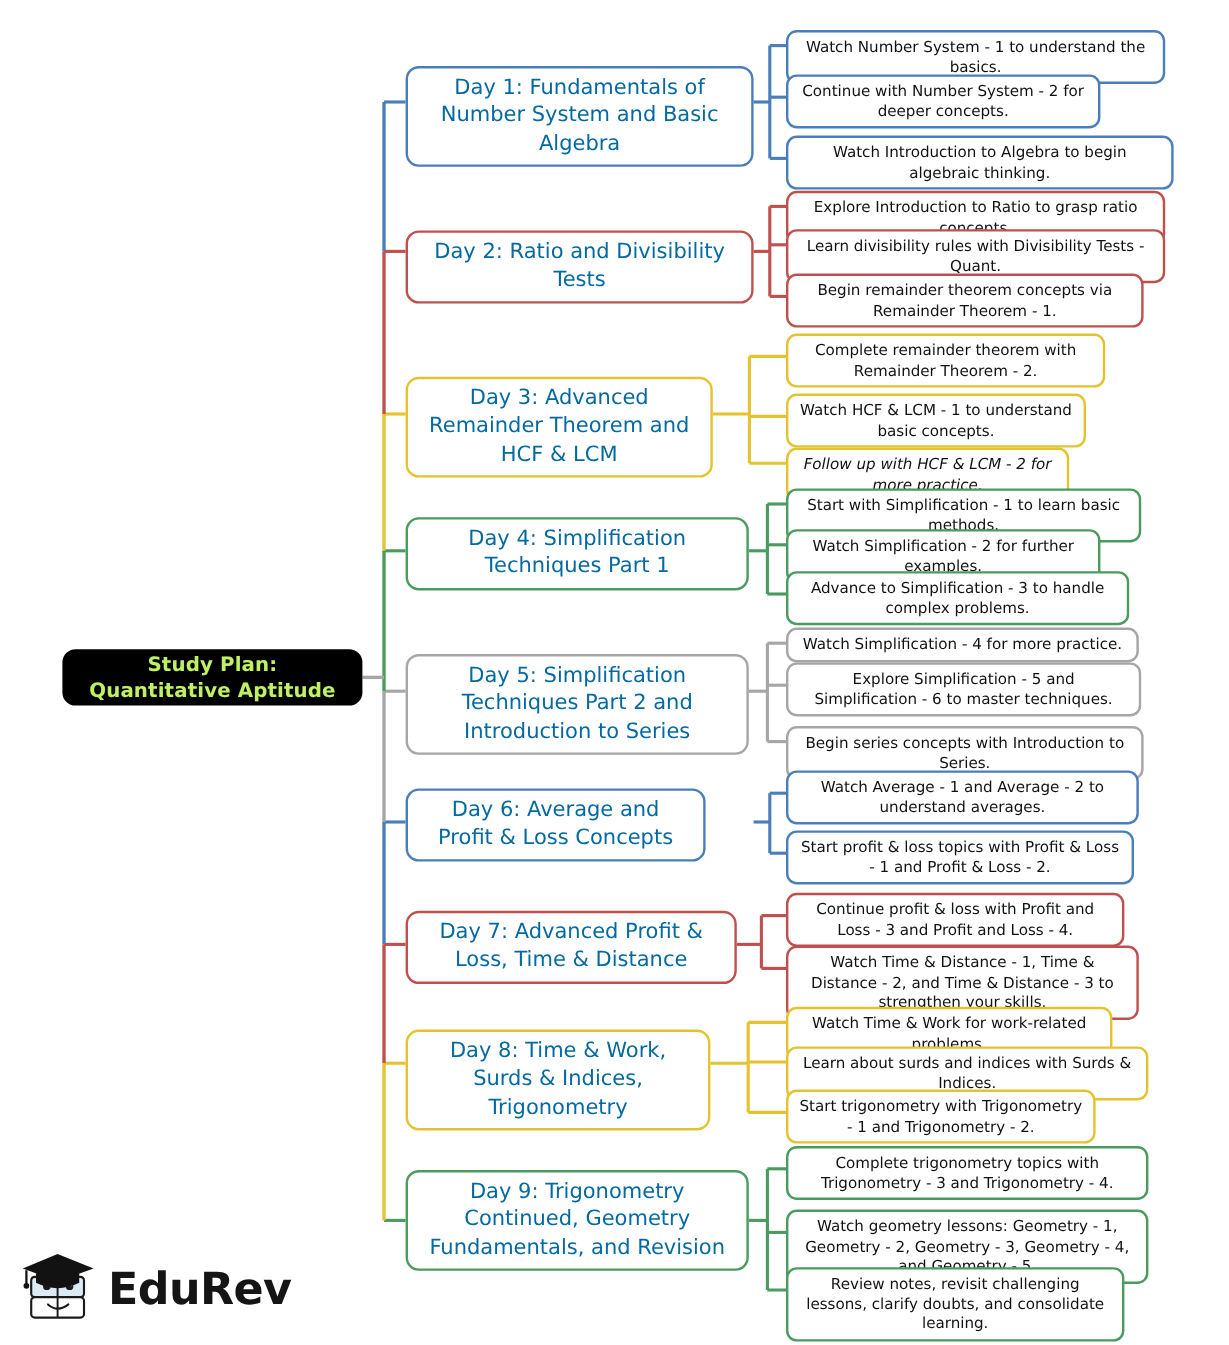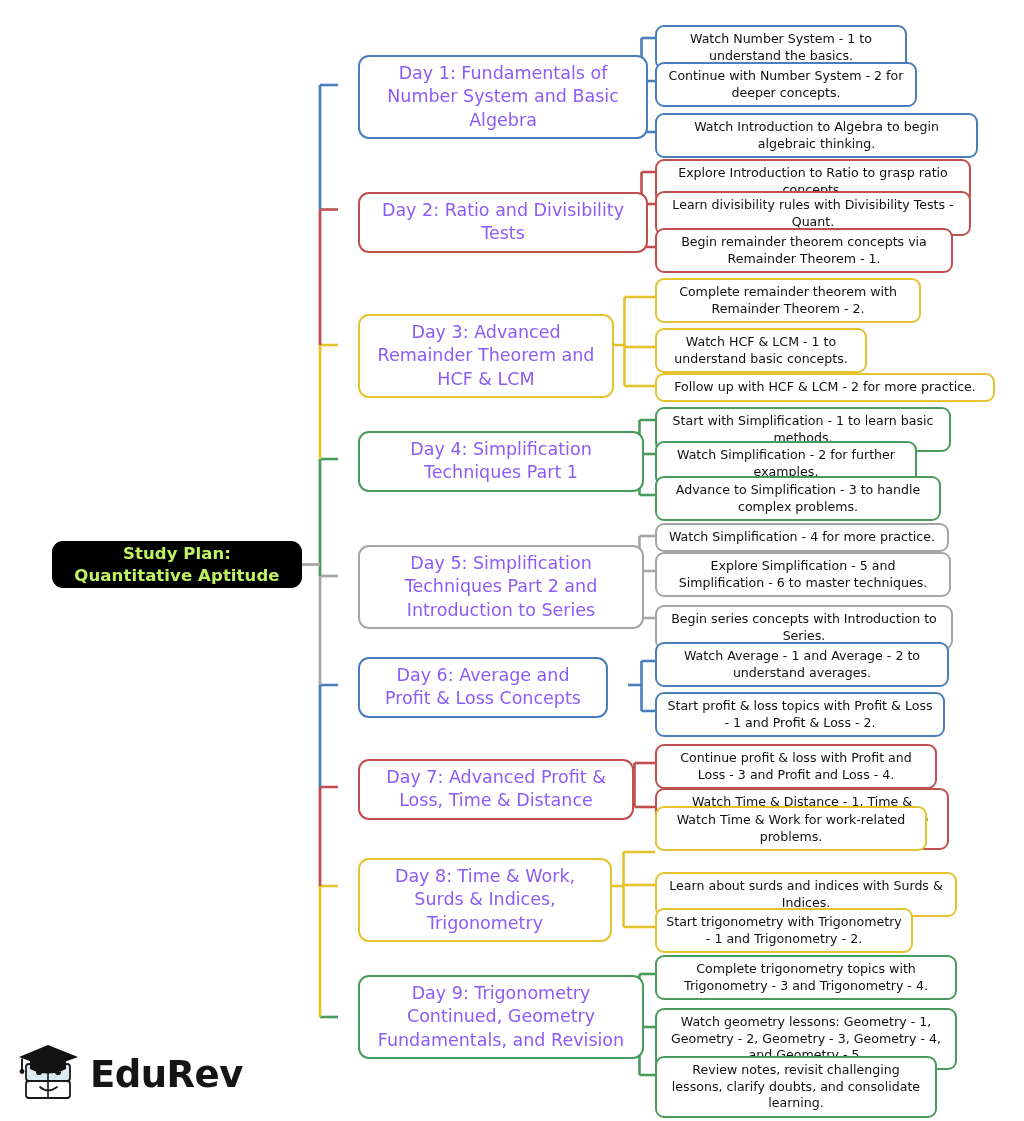--- a/index.html
+++ b/index.html
@@ -16,22 +16,22 @@
   
   .node{position:absolute;box-sizing:border-box;display:flex;align-items:center;
         justify-content:center;text-align:center;background:#fff;}
 
   .root{
     background:#000;color:#bef264;font-weight:bold;font-size:16.5px;line-height:1.33;
     border-radius:11px;padding:6px 10px;letter-spacing:.1px;
   }
 
   .branch{
-    border:2.2px solid #888;border-radius:11px;color:#8b5cf6;
-    font-size:17.5px;line-height:1.33;padding:5px 11px;background:#fff;margin-left:20px;
+    border:2.2px solid #888;border-radius:11px;color:#0369a1;
+    font-size:17.5px;line-height:1.33;padding:5px 11px;background:#fff;
   }
 
   .leaf{
     border:2px solid #888;border-radius:9px;color:#111;
     font-size:12.6px;line-height:1.33;padding:4px 9px;background:#fff;
   }
 
   
   #logo{position:absolute;left:16px;top:1038px;width:205px;height:72px;
         display:flex;align-items:center;gap:6px;}
@@ -107,21 +107,21 @@
       <path d="M 320 886 V 1017" stroke="#e5c230" stroke-width="2.8" fill="none" stroke-linecap="butt" stroke-linejoin="miter"></path>
       <path d="M 302 564.5 H 320" stroke="#a6a6a6" stroke-width="2.8" fill="none" stroke-linecap="butt" stroke-linejoin="miter"></path>
     </svg>
 
   <div class="node root" id="root-node" style="left: 52px; top: 541px; width: 250px; height: 47px;">Study Plan: Quantitative Aptitude</div>
 
   <div id="nodes">
       <div class="node branch" style="left: 338px; top: 55px; width: 290px; min-height: 60px; border-color: rgb(74, 126, 187);">
         <span>Day 1: Fundamentals of Number System and Basic Algebra</span>
       </div>
-      <div class="node leaf" style="left: 655px; top: 25px; width: 252px; min-height: 26px; border-color: rgb(74, 126, 187); align-items: flex-end;">
+      <div class="node leaf" style="left: 655px; top: 25px; width: 316px; min-height: 26px; border-color: rgb(74, 126, 187); align-items: flex-end;">
         <span>Watch Number System - 1 to understand the basics.</span>
       </div>
       <div class="node leaf" style="left: 655px; top: 62px; width: 262px; min-height: 38px; border-color: rgb(74, 126, 187);">
         <span>Continue with Number System - 2 for deeper concepts.</span>
       </div>
       <div class="node leaf" style="left: 655px; top: 113px; width: 323px; min-height: 38px; border-color: rgb(74, 126, 187);">
         <span>Watch Introduction to Algebra to begin algebraic thinking.</span>
       </div>
       <div class="node branch" style="left: 338px; top: 192px; width: 290px; min-height: 35px; border-color: rgb(192, 80, 77);">
         <span>Day 2: Ratio and Divisibility Tests</span>
@@ -134,24 +134,24 @@
       </div>
       <div class="node leaf" style="left: 655px; top: 228px; width: 298px; min-height: 38px; border-color: rgb(192, 80, 77);">
         <span>Begin remainder theorem concepts via Remainder Theorem - 1.</span>
       </div>
       <div class="node branch" style="left: 338px; top: 314px; width: 256px; min-height: 62px; border-color: rgb(229, 194, 48);">
         <span>Day 3: Advanced Remainder Theorem and HCF &amp; LCM</span>
       </div>
       <div class="node leaf" style="left: 655px; top: 278px; width: 266px; min-height: 38px; border-color: rgb(229, 194, 48);">
         <span>Complete remainder theorem with Remainder Theorem - 2.</span>
       </div>
-      <div class="node leaf" style="left: 655px; top: 328px; width: 212px; min-height: 38px; border-color: rgb(229, 194, 48);">
+      <div class="node leaf" style="left: 655px; top: 328px; width: 250px; min-height: 38px; border-color: rgb(229, 194, 48);">
         <span>Watch HCF &amp; LCM - 1 to understand basic concepts.</span>
       </div>
-      <div class="node leaf" style="left: 655px; top: 373px; width: 340px; min-height: 26px; border-color: rgb(229, 194, 48);">
+      <div class="node leaf" style="left: 655px; top: 373px; width: 236px; min-height: 26px; border-color: rgb(229, 194, 48); font-style: italic;">
         <span>Follow up with HCF &amp; LCM - 2 for more practice.</span>
       </div>
       <div class="node branch" style="left: 338px; top: 431px; width: 286px; min-height: 56px; border-color: rgb(74, 155, 94);">
         <span>Day 4: Simplification Techniques Part 1</span>
       </div>
       <div class="node leaf" style="left: 655px; top: 407px; width: 296px; min-height: 26px; border-color: rgb(74, 155, 94);">
         <span>Start with Simplification - 1 to learn basic methods.</span>
       </div>
       <div class="node leaf" style="left: 655px; top: 441px; width: 262px; min-height: 26px; border-color: rgb(74, 155, 94);">
         <span>Watch Simplification - 2 for further examples.</span>
@@ -185,21 +185,21 @@
       </div>
       <div class="node leaf" style="left: 655px; top: 744px; width: 282px; min-height: 38px; border-color: rgb(192, 80, 77);">
         <span>Continue profit &amp; loss with Profit and Loss - 3 and Profit and Loss - 4.</span>
       </div>
       <div class="node leaf" style="left: 655px; top: 788px; width: 294px; min-height: 38px; border-color: rgb(192, 80, 77);">
         <span>Watch Time &amp; Distance - 1, Time &amp; Distance - 2, and Time &amp; Distance - 3 to strengthen your skills.</span>
       </div>
       <div class="node branch" style="left: 338px; top: 858px; width: 254px; min-height: 56px; border-color: rgb(229, 194, 48);">
         <span>Day 8: Time &amp; Work, Surds &amp; Indices, Trigonometry</span>
       </div>
-      <div class="node leaf" style="left: 655px; top: 806px; width: 272px; min-height: 26px; border-color: rgb(229, 194, 48);">
+      <div class="node leaf" style="left: 655px; top: 839px; width: 272px; min-height: 26px; border-color: rgb(229, 194, 48);">
         <span>Watch Time &amp; Work for work-related problems.</span>
       </div>
       <div class="node leaf" style="left: 655px; top: 872px; width: 302px; min-height: 26px; border-color: rgb(229, 194, 48);">
         <span>Learn about surds and indices with Surds &amp; Indices.</span>
       </div>
       <div class="node leaf" style="left: 655px; top: 908px; width: 258px; min-height: 38px; border-color: rgb(229, 194, 48);">
         <span>Start trigonometry with Trigonometry - 1 and Trigonometry - 2.</span>
       </div>
       <div class="node branch" style="left: 338px; top: 975px; width: 286px; min-height: 84px; border-color: rgb(74, 155, 94);">
         <span>Day 9: Trigonometry Continued, Geometry Fundamentals, and Revision</span>

